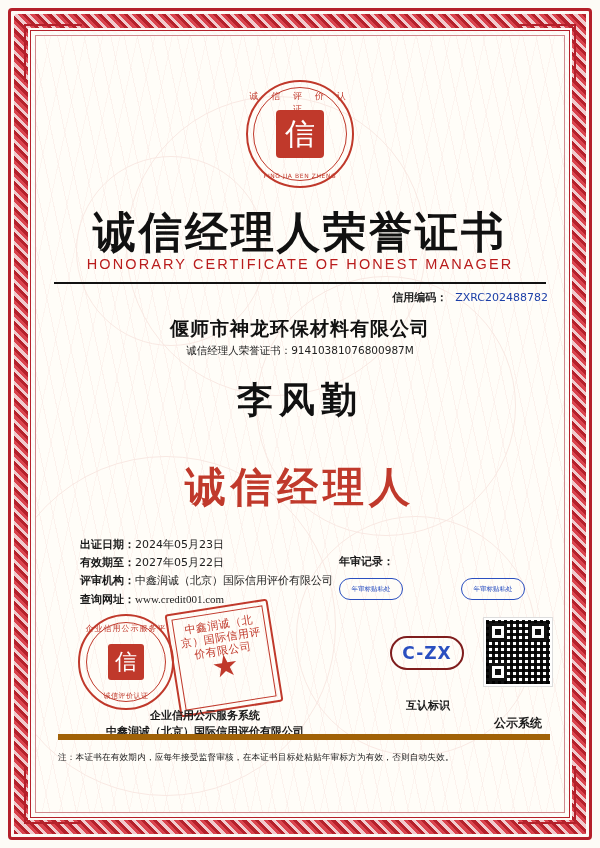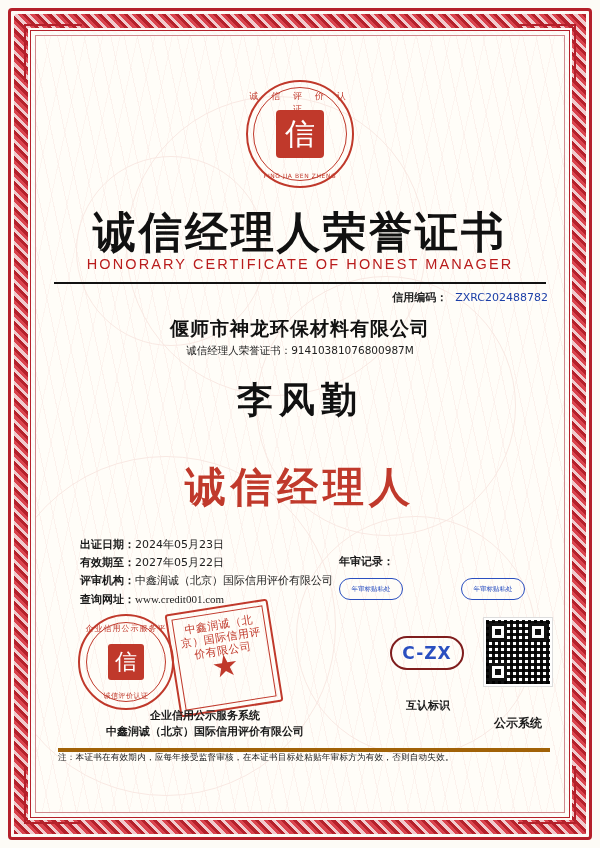--- a/index.html
+++ b/index.html
@@ -396,22 +396,22 @@
     color: #1a1a1a;
     font-family: "DejaVu Sans", sans-serif;
   }
   .footnote {
     position: absolute;
     left: 14px; right: 6px; bottom: -4px;
     font-size: 8.6px;
     color: #1a1a1a;
     letter-spacing: .2px;
     font-family: "DejaVu Sans", sans-serif;
-    border-top: 4px solid #a16207;
-    padding-top: 0;
+    border-top: 6px solid #a16207;
+    padding-top: 12px;
     white-space: nowrap;
   }
 </style>
 </head>
 <body>
 
 <div class="page">
 
   <div class="border-outer"></div>
   <div class="border-guilloche"></div>

